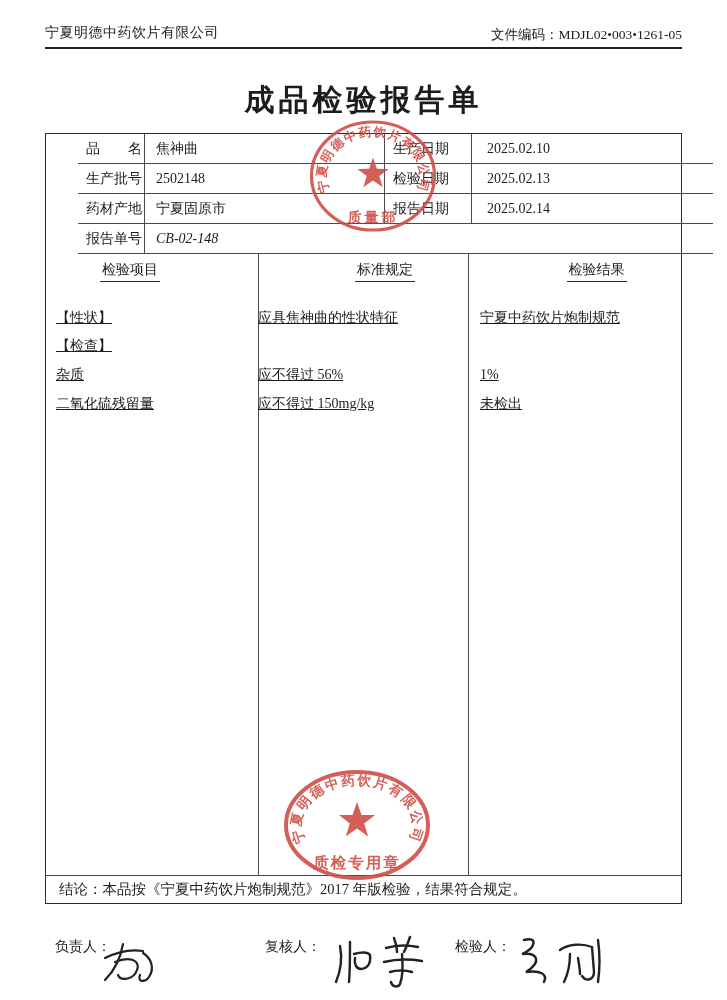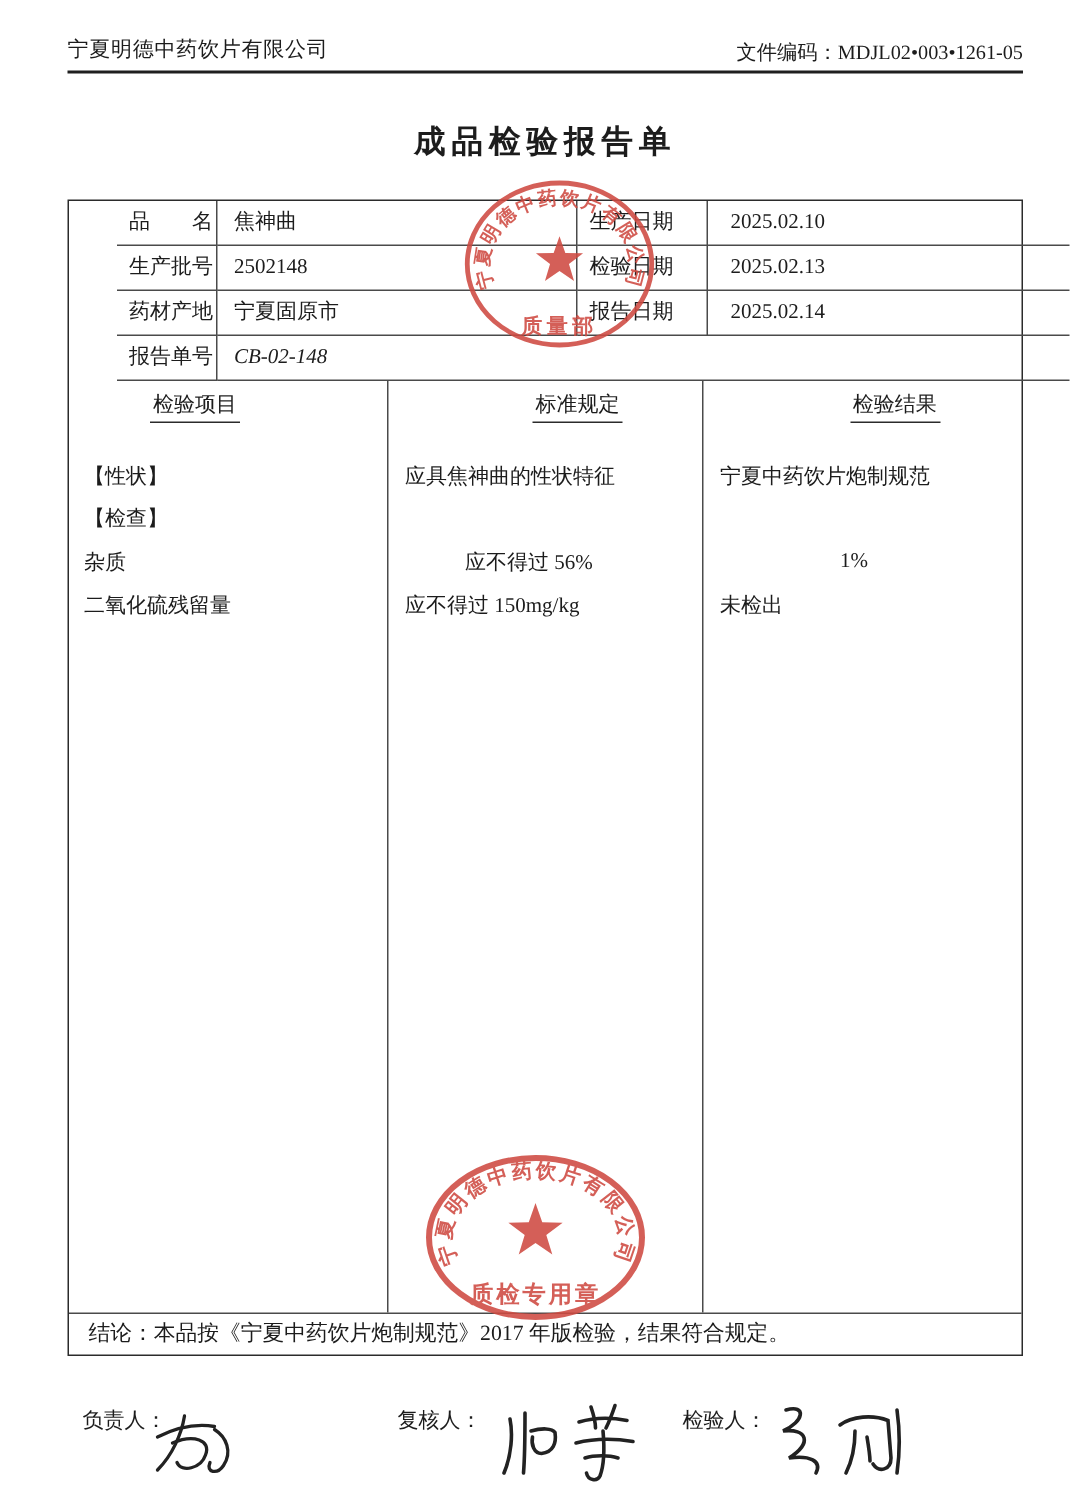--- a/index.html
+++ b/index.html
@@ -3,21 +3,21 @@
 <meta charset="utf-8">
 <style>
   html,body{margin:0;padding:0;background:#ffffff;}
   body{width:727px;height:1000px;position:relative;overflow:hidden;
        font-family:"Liberation Serif","DejaVu Serif",serif;color:#1c1c1c;}
   .abs{position:absolute;}
   
   .company{left:45px;top:24px;font-size:14px;letter-spacing:.5px;}
   .doccode{right:45px;top:26px;font-size:13.5px;}
   .headrule{left:45px;top:47px;width:637px;height:2px;background:#1f1f1f;}
-  .title{left:0;top:80px;width:727px;text-align:center;font-size:21px;
+  .title{left:0;top:80px;width:727px;text-align:center;font-size:30px;
          font-weight:bold;letter-spacing:4px;}
   
   .tablewrap{left:45px;top:133px;width:637px;height:771px;
              border:1.5px solid #2b2b2b;box-sizing:border-box;position:absolute;}
   
   .infogrid{position:absolute;left:0;top:0;width:100%;height:120px;
             display:grid;grid-template-columns:67px 240px 87px 1fr;
             grid-template-rows:repeat(4,30px);font-size:14px;margin-left:32px;}
   .infogrid .cell{border-right:1px solid #4a4a4a;border-bottom:1px solid #4a4a4a;
                   line-height:29px;padding-left:8px;box-sizing:border-box;
@@ -31,25 +31,25 @@
   .vline.v1{left:212px;}
   .vline.v2{left:422px;}
   .mainheader{position:absolute;top:0;left:0;width:100%;height:40px;
               display:grid;grid-template-columns:212px 210px 1fr;padding-top:7px;
               box-sizing:border-box;}
   .mainheader .h1{padding-left:10px;text-align:left;}
   .mainheader .h2,.mainheader .h3{text-align:center;}
   .mainheader span{display:inline-block;border-bottom:1px solid #2b2b2b;
                    padding:0 2px 2px 2px;margin-left:44px;}
   .rows{position:absolute;top:50px;left:0;width:100%;}
-  .trow{display:grid;grid-template-columns:212px 210px 1fr;align-items:center;}
+  .trow{display:grid;grid-template-columns:212px 210px 1fr;align-items:center;text-decoration:underline;}
   .trow .c1{padding-left:10px;}
-  .trow .c2{padding-left:12px;}
+  .trow .c2{}
   .trow .c3{padding-left:12px;}
-  .r1{height:28px;}.r2{height:28px;}.r3{height:30px;gap:40px;}.r4{height:26px;}.r5{height:27px;}
+  .r1{height:28px;}.r2{height:28px;}.r3{height:30px;}.r4{height:26px;}.r5{height:27px;}
   
   .conclusion{position:absolute;left:0;top:741px;width:100%;height:27px;
               border-top:1px solid #4a4a4a;line-height:26px;padding-left:13px;
               box-sizing:border-box;font-size:14.5px;white-space:nowrap;}
   
   .sigrow{left:0;top:928px;width:727px;height:70px;}
   .siglabel{position:absolute;font-size:14px;top:10px;}
   .sig-svg{position:absolute;}
   
   .stamp{pointer-events:none;opacity:.88;}

